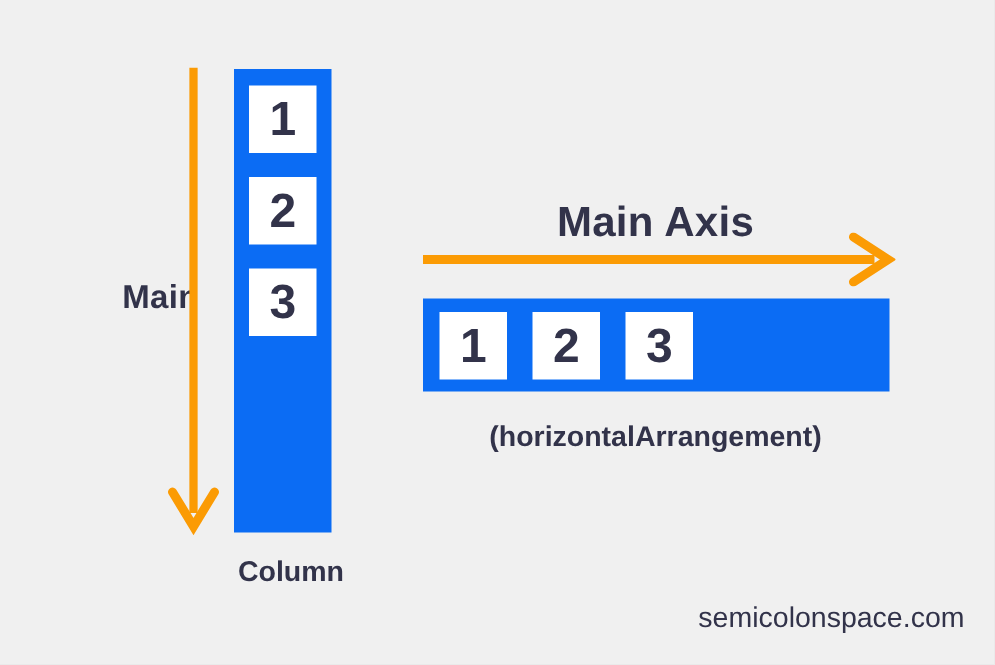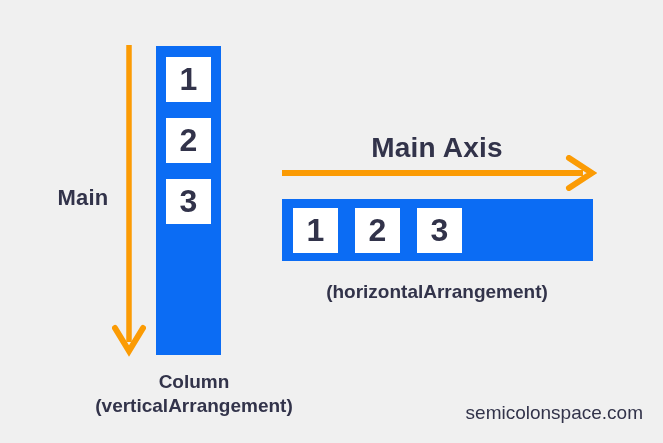--- a/index.html
+++ b/index.html
@@ -12,21 +12,21 @@
     width: 663px;
     height: 443px;
     background: var(--surface, #f0f0f0);
     overflow: hidden;
     color: var(--ink, #32334a);
   }
 
   
   .main-axis-v {
     position: absolute;
-    left: 42px; top: 184px; width: 82px;
+    left: 66px; top: 184px; width: 82px;
     text-align: center;
     font-size: 22px; font-weight: 700; line-height: 27px;
     letter-spacing: .2px;
   }
   .arrow { position: absolute; }
   .arrow-down { left: 112px; top: 45px; }
   .arrow-right { left: 282px; top: 155px; }
   .arrow-stroke { stroke: var(--orange, #fb9b04); fill: none; }
 
   .column-rect {
@@ -94,21 +94,20 @@
     <div class="item-box">
       <span>2</span>
     </div>
     <div class="item-box">
       <span>3</span>
     </div>
   </div>
 
   <div class="caption caption-column">
     <div>Column</div>
-    <div>(verticalArrangement)</div>
   </div>
 
   <div class="main-axis-h">Main Axis</div>
 
   <svg class="arrow arrow-right" width="315" height="36" viewBox="0 0 315 36">
     <line class="arrow-stroke" x1="0" y1="18" x2="301" y2="18" stroke-width="6"></line>
     <polyline class="arrow-stroke" points="287,3 310,18 287,33" stroke-width="6" stroke-linecap="round" stroke-linejoin="miter"></polyline>
   </svg>
 
   <div class="row-rect">

